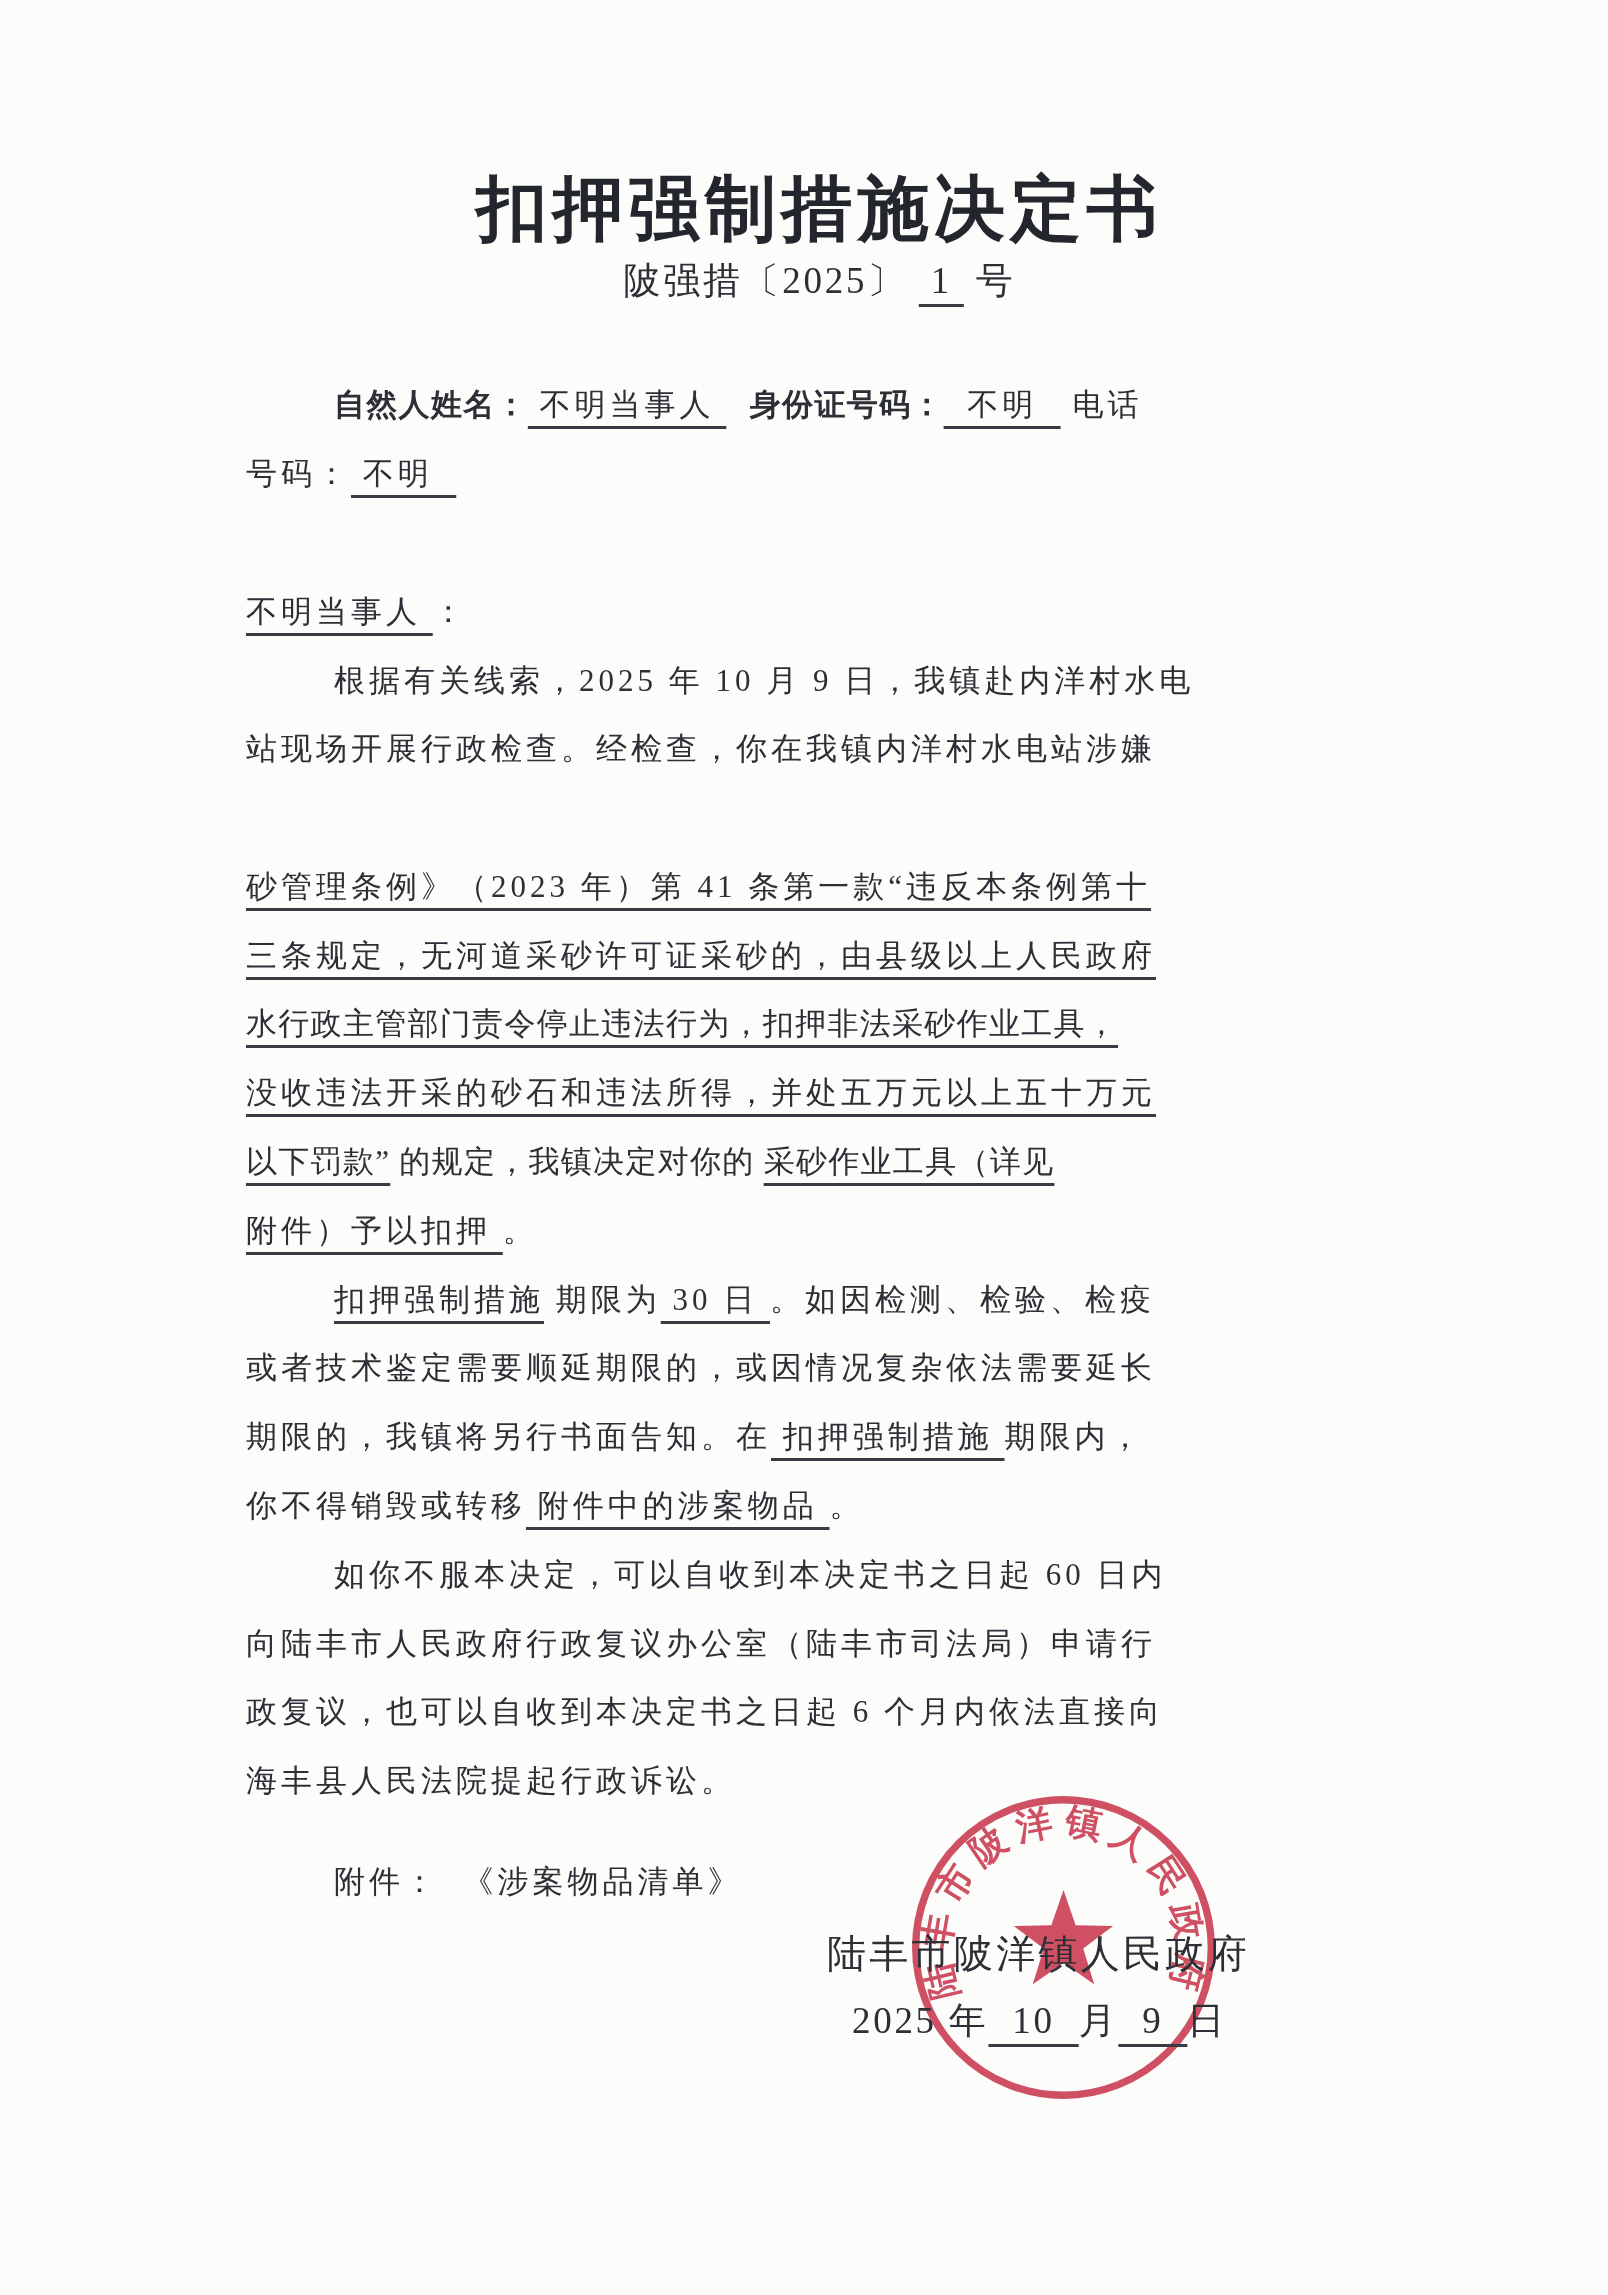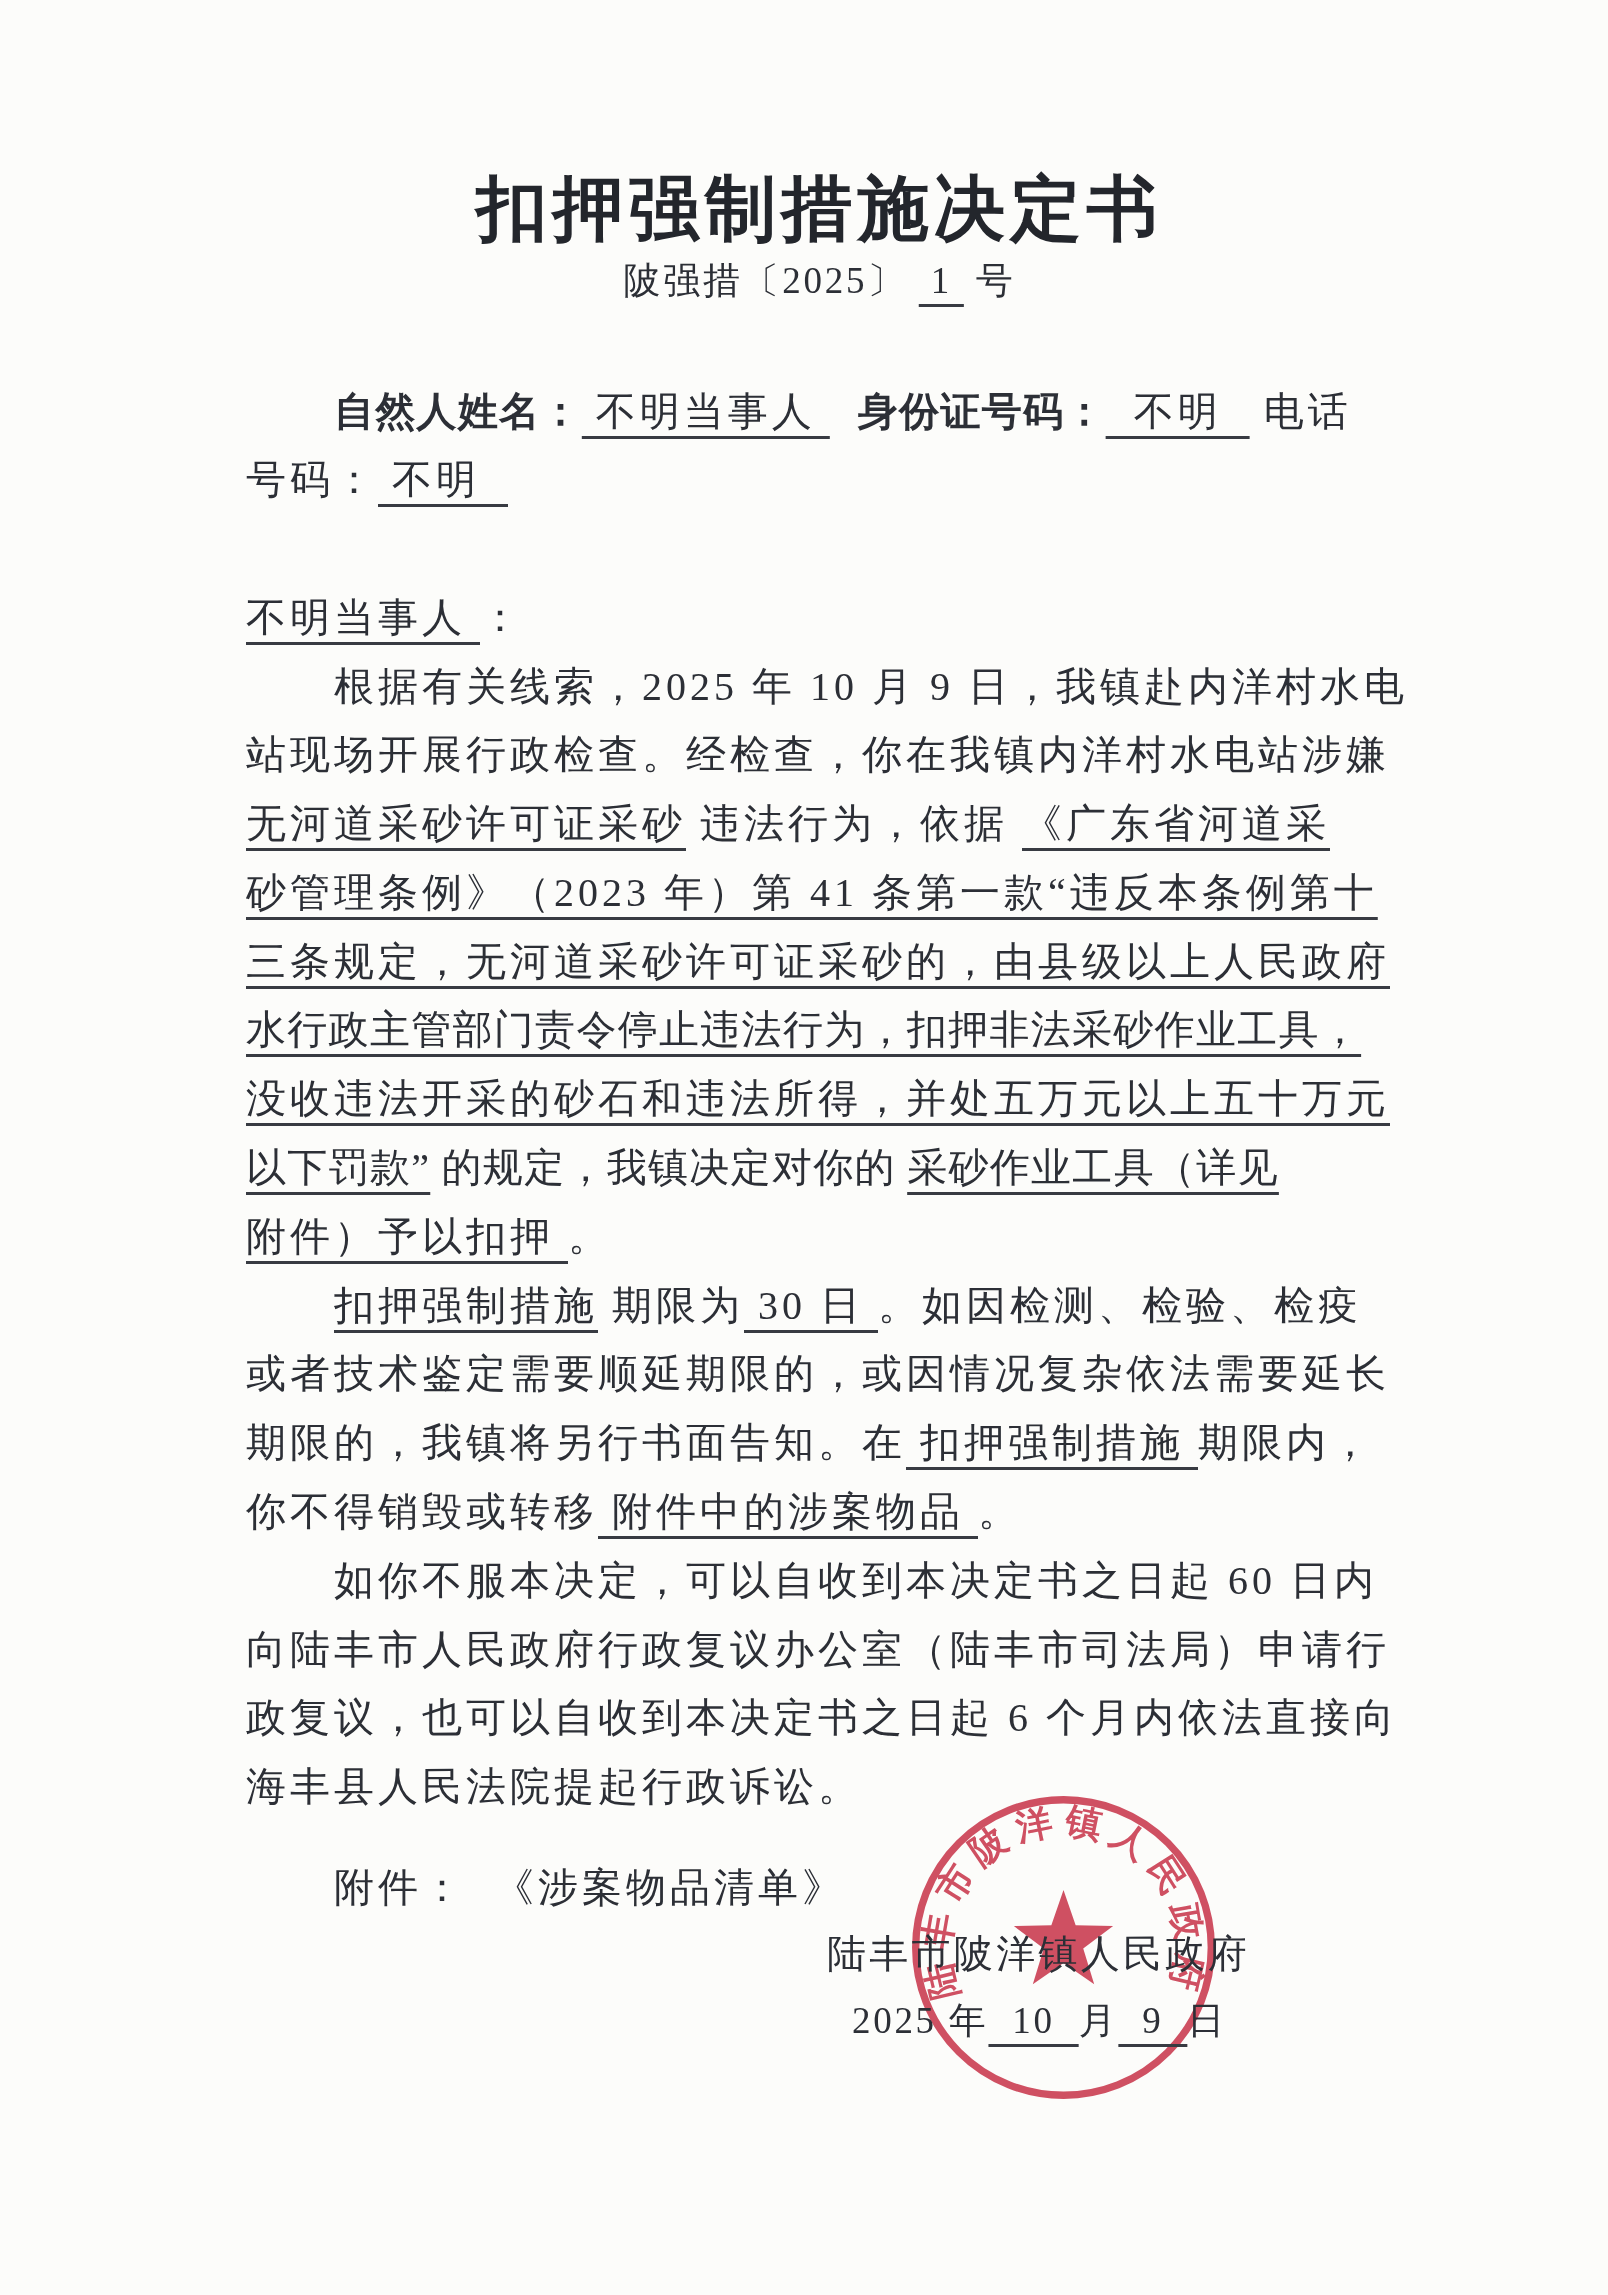--- a/index.html
+++ b/index.html
@@ -9,21 +9,21 @@
   }
   .title{
     position:absolute;left:246px;top:162px;width:1147px;text-align:center;
     font-size:71px;font-weight:700;letter-spacing:5.3px;white-space:nowrap;color:#23262c;
   }
   .docno{
     position:absolute;left:246px;top:256px;width:1147px;text-align:center;
     font-size:37px;letter-spacing:2.7px;white-space:nowrap;
   }
   .ln{
-    position:absolute;left:246px;width:1147px;font-size:40px;line-height:1.3;
+    position:absolute;left:246px;width:1147px;font-size:31px;line-height:1.3;
     letter-spacing:4px;white-space:nowrap;
   }
   .ind{text-indent:88px;}
   .tight{letter-spacing:1.3px;}
   .u{
     text-decoration:underline;
     text-decoration-thickness:2.7px;
     text-underline-offset:11.4px;
     text-decoration-color:#383b42;
   }
@@ -52,23 +52,20 @@
   <div class="ln" style="top:454px">
     <span>号码：</span><span class="u">&nbsp;不明&nbsp;&nbsp;</span>
   </div>
 
   <div class="ln" style="top:592px">
     <span class="u">不明当事人&nbsp;</span><span>：</span>
   </div>
 
   <div class="ln ind" style="top:661px"><span>根据有关线索，2025&nbsp;年&nbsp;10&nbsp;月&nbsp;9&nbsp;日，我镇赴内洋村水电</span></div>
   <div class="ln" style="top:729px"><span>站现场开展行政检查。经检查，你在我镇内洋村水电站涉嫌</span></div>
-  <div class="ln" style="top:798px">
-    <span class="u">无河道采砂许可证采砂</span><span>&nbsp;违法行为，依据&nbsp;</span><span class="u">《广东省河道采</span>
-  </div>
   <div class="ln" style="top:867px"><span class="u">砂管理条例》（2023&nbsp;年）第&nbsp;41&nbsp;条第一款“违反本条例第十</span></div>
   <div class="ln" style="top:936px"><span class="u">三条规定，无河道采砂许可证采砂的，由县级以上人民政府</span></div>
   <div class="ln tight" style="top:1004px"><span class="u">水行政主管部门责令停止违法行为，扣押非法采砂作业工具，</span></div>
   <div class="ln" style="top:1073px"><span class="u">没收违法开采的砂石和违法所得，并处五万元以上五十万元</span></div>
   <div class="ln tight" style="top:1142px">
     <span class="u">以下罚款”</span><span>&nbsp;的规定，我镇决定对你的&nbsp;</span><span class="u">采砂作业工具（详见</span>
   </div>
   <div class="ln" style="top:1211px">
     <span class="u">附件）予以扣押&nbsp;</span><span>。</span>
   </div>

